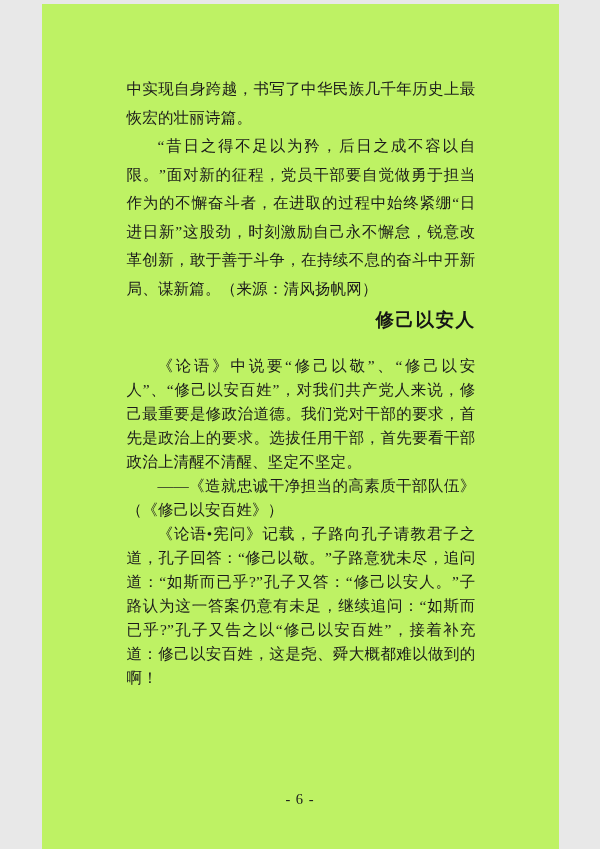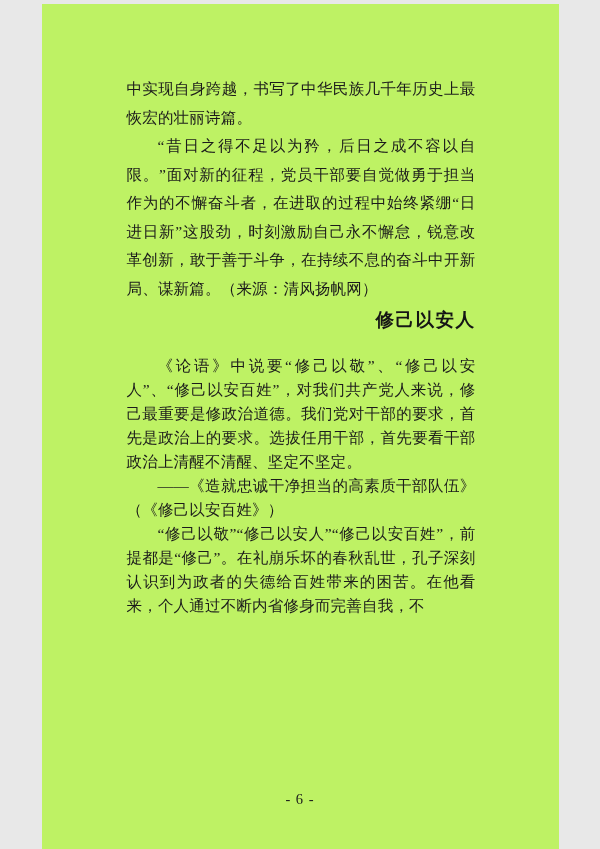--- a/index.html
+++ b/index.html
@@ -75,19 +75,19 @@
 
   <p class="body-text indent">“昔日之得不足以为矜，后日之成不容以自限。”面对新的征程，党员干部要自觉做勇于担当作为的不懈奋斗者，在进取的过程中始终紧绷“日进日新”这股劲，时刻激励自己永不懈怠，锐意改革创新，敢于善于斗争，在持续不息的奋斗中开新局、谋新篇。（来源：清风扬帆网）</p>
 
 
   <h1 class="article-title">修己以安人</h1>
 
   <p class="article-text indent">《论语》中说要“修己以敬”、“修己以安人”、“修己以安百姓”，对我们共产党人来说，修己最重要是修政治道德。我们党对干部的要求，首先是政治上的要求。选拔任用干部，首先要看干部政治上清醒不清醒、坚定不坚定。</p>
 
   <p class="article-text indent">——《造就忠诚干净担当的高素质干部队伍》（《修己以安百姓》）</p>
 
+  <p class="article-text indent">《论语•宪问》记载，子路向孔子请教君子之道，孔子回答：“修己以敬。”子路意犹未尽，追问道：“如斯而已乎?”孔子又答：“修己以安人。”子路认为这一答案仍意有未足，继续追问：“如斯而已乎?”孔子又告之以“修己以安百姓”，接着补充道：修己以安百姓，这是尧、舜大概都难以做到的啊！</p>
 
 
-  <p class="article-text indent">“修己以敬”“修己以安人”“修己以安百姓”，前提都是“修己”。在礼崩乐坏的春秋乱世，孔子深刻认识到为政者的失德给百姓带来的困苦。在他看来，个人通过不断内省修身而完善自我，不</p>
 
   <div class="page-footer">- 6 -</div>
 
 </div>
 
 </body></html>

